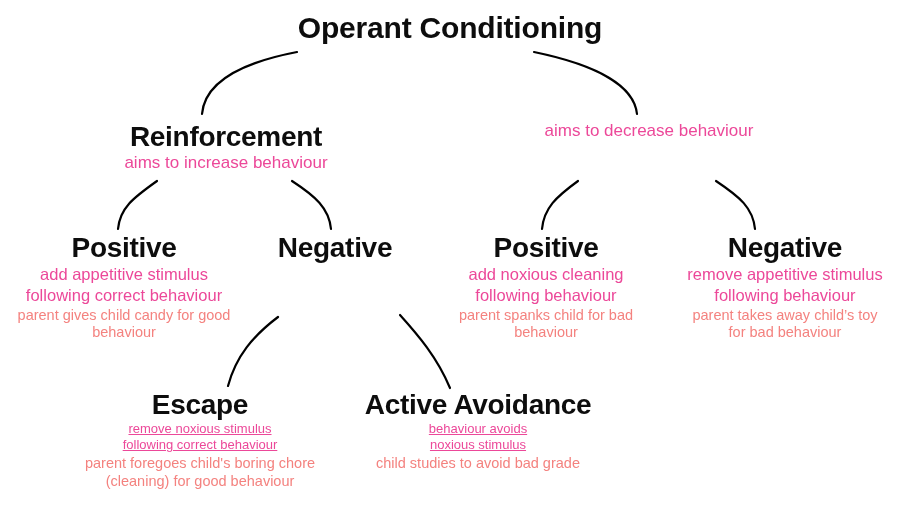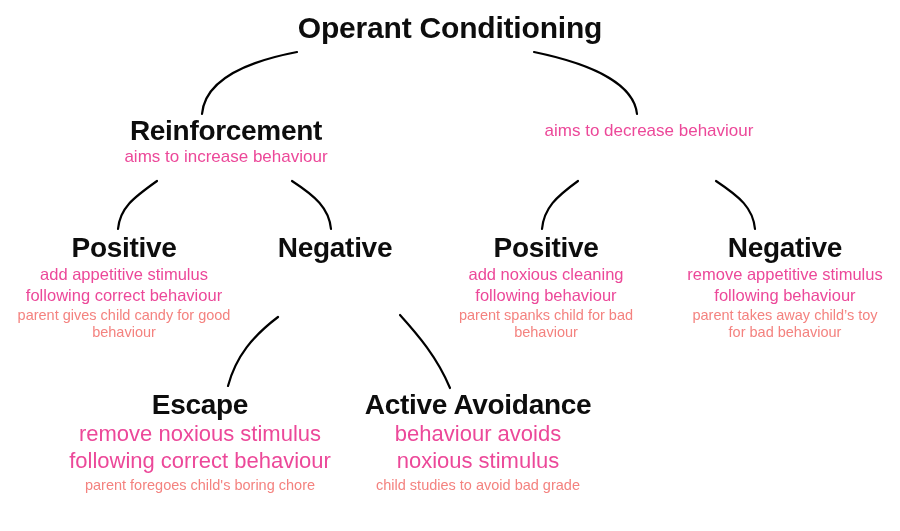--- a/index.html
+++ b/index.html
@@ -44,21 +44,21 @@
     line-height: 1.22;
   }
   
   .lvl-0 .heading { font-size: 30px; letter-spacing: -0.2px; }
   .lvl-1 .heading { font-size: 28px; letter-spacing: -0.3px; }
   .lvl-1 .desc    { font-size: 17px; }
   .lvl-2 .heading { font-size: 28px; letter-spacing: -0.3px; }
   .lvl-2 .desc    { font-size: 16.5px; }
   .lvl-2 .example { font-size: 14.5px; }
   .lvl-3 .heading { font-size: 28px; letter-spacing: -0.3px; }
-  .lvl-3 .desc    { font-size: 22px; }
+  .lvl-3 .desc    { font-size: 13px; text-decoration: underline; }
   .lvl-3 .example { font-size: 14.5px; }
   .desc-block, .example-block { margin-top: 2px; }
 </style>
 </head>
 <body>
 
 <div id="canvas">
 
   <svg id="edges" viewBox="0 0 900 531">
 
@@ -76,21 +76,21 @@
 
     <path d="M 278 317 C 253 336 236 356 228 386" fill="none" stroke="#000000" stroke-width="2.2" stroke-linecap="round"></path>
 
     <path d="M 400 315 C 418 335 437 357 450 388" fill="none" stroke="#000000" stroke-width="2.2" stroke-linecap="round"></path>
   </svg>
 
   <div class="node lvl-0" style="left:450px; top:12px;">
     <div class="heading">Operant Conditioning</div>
   </div>
 
-  <div class="node lvl-1" style="left:226px; top:116px;">
+  <div class="node lvl-1" style="left:226px; top:122px;">
     <div class="heading">Reinforcement</div>
     <div class="desc desc-block">aims to increase behaviour</div>
   </div>
 
   <div class="node lvl-1" style="left:649px; top:119px;">
     <div class="desc desc-block">aims to decrease behaviour</div>
   </div>
 
   <div class="node lvl-2" style="left:124px; top:233px; width:260px;">
     <div class="heading">Positive</div>
@@ -133,20 +133,21 @@
   </div>
 
   <div class="node lvl-3" style="left:200px; top:390px; width:290px;text-align:center;">
     <div class="heading">Escape</div>
     <div class="desc desc-block">
       <div>remove noxious stimulus</div>
       <div>following correct behaviour</div>
     </div>
     <div class="example example-block">
       <div>parent foregoes child's boring chore</div>
+      <div>(cleaning) for good behaviour</div>
     </div>
   </div>
 
   <div class="node lvl-3" style="left:478px; top:390px; width:290px;">
     <div class="heading">Active Avoidance</div>
     <div class="desc desc-block">
       <div>behaviour avoids</div>
       <div>noxious stimulus</div>
     </div>
     <div class="example example-block">

